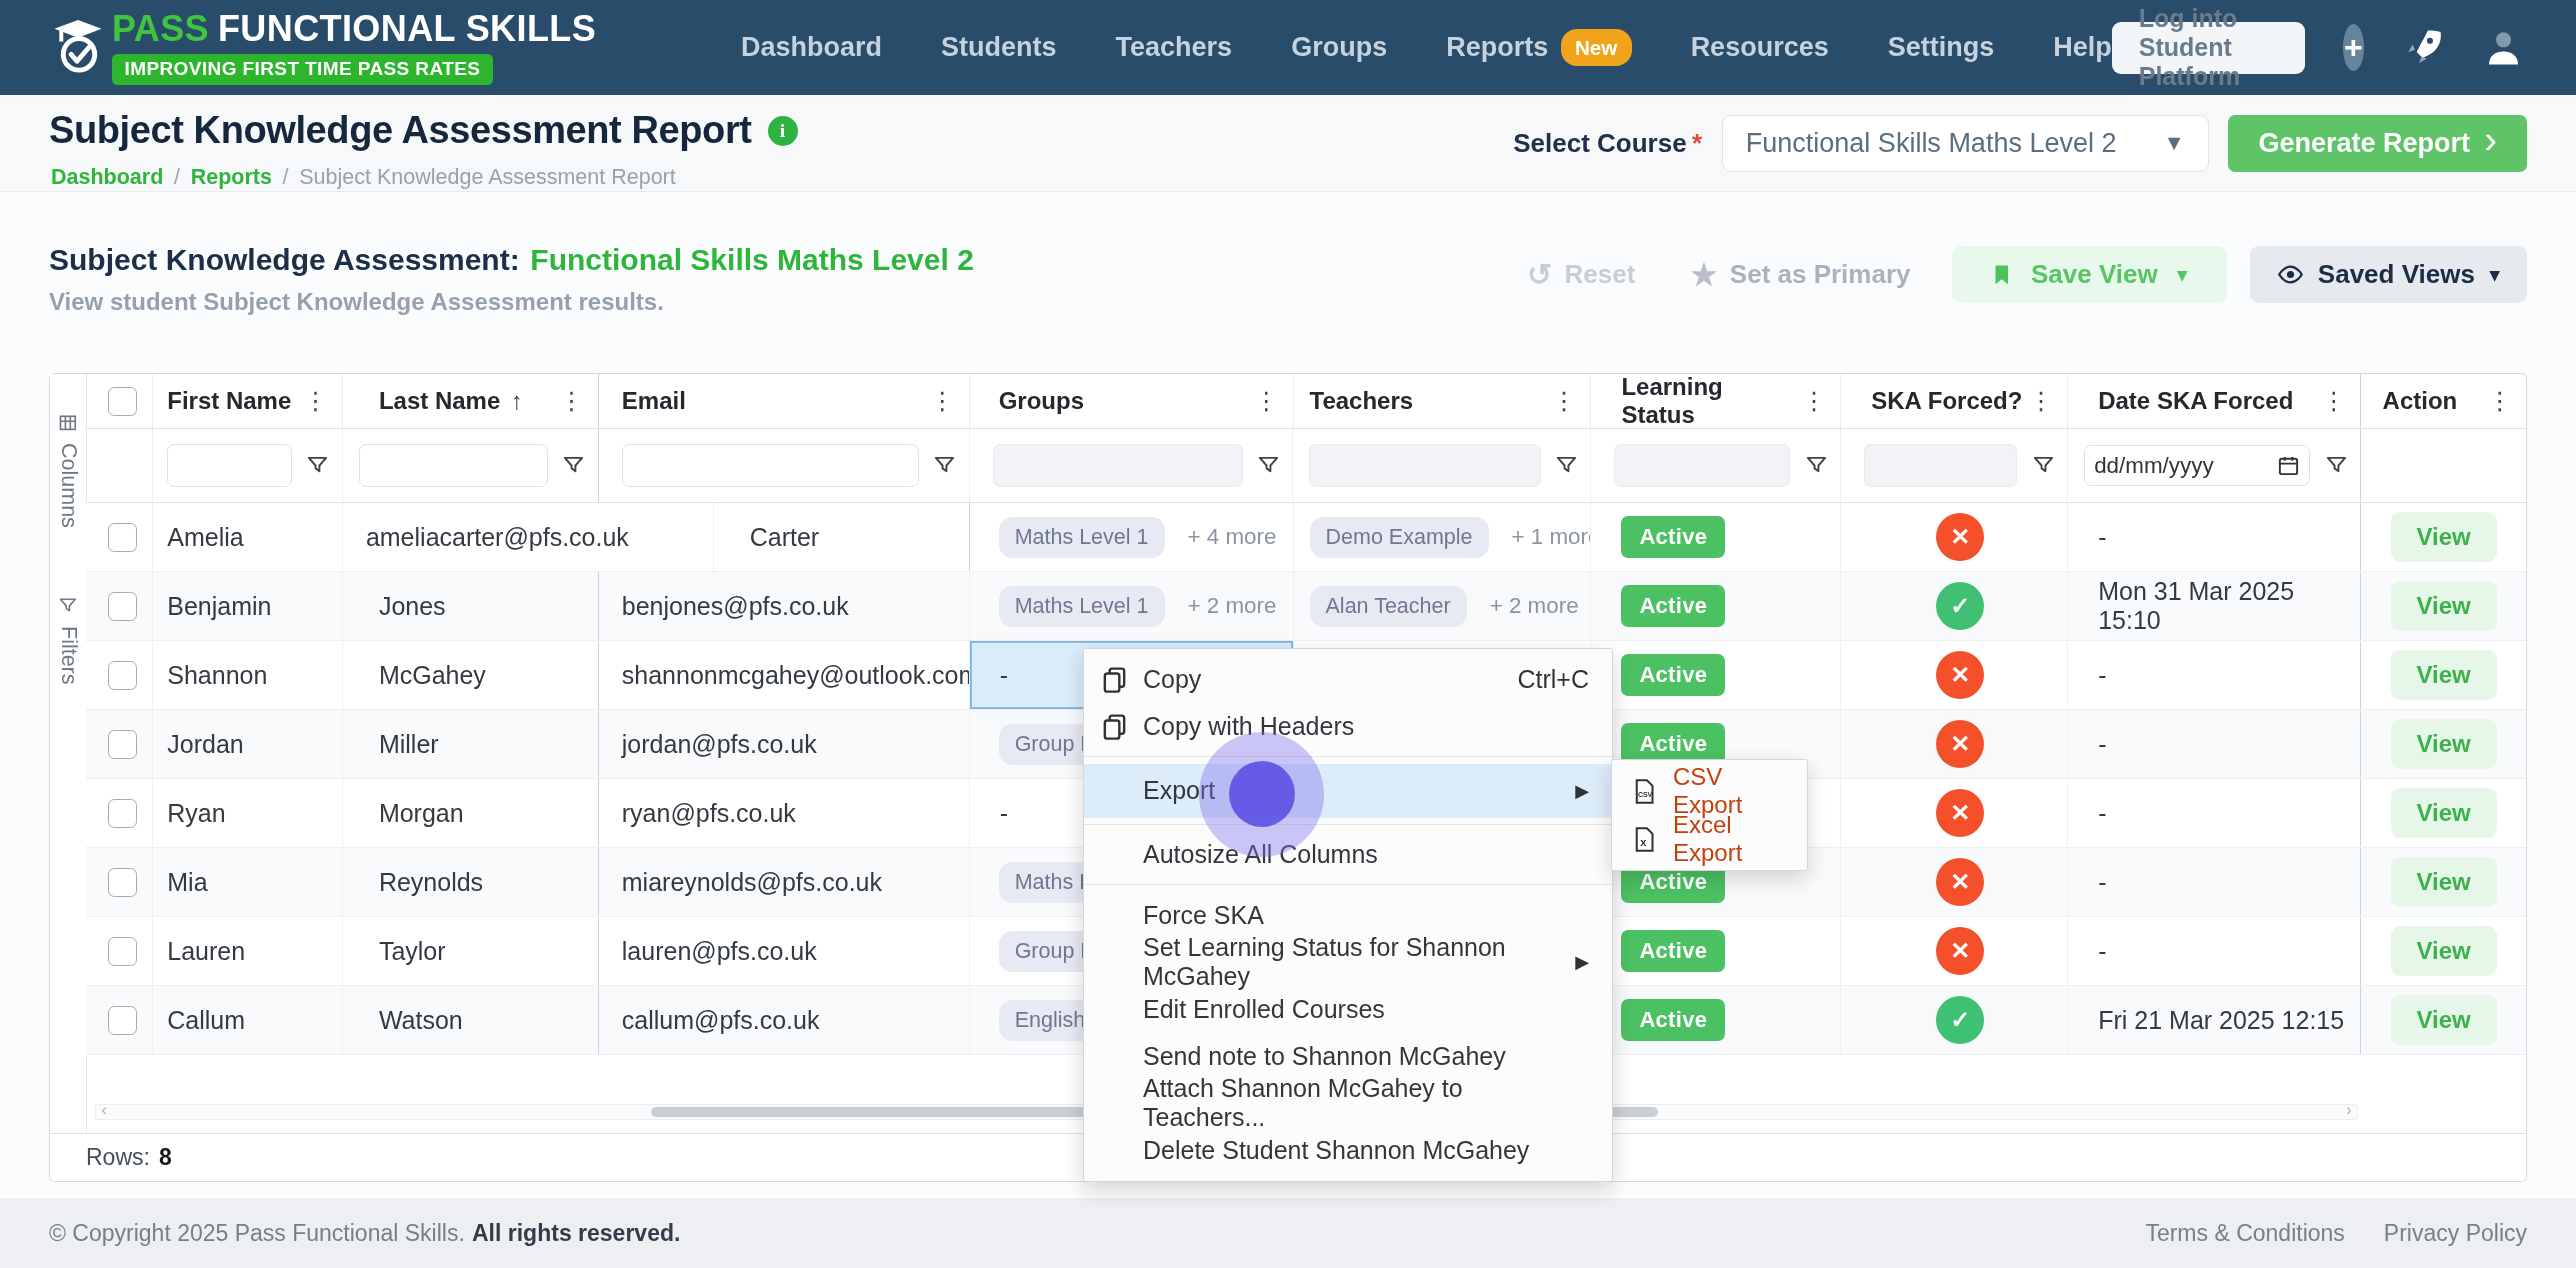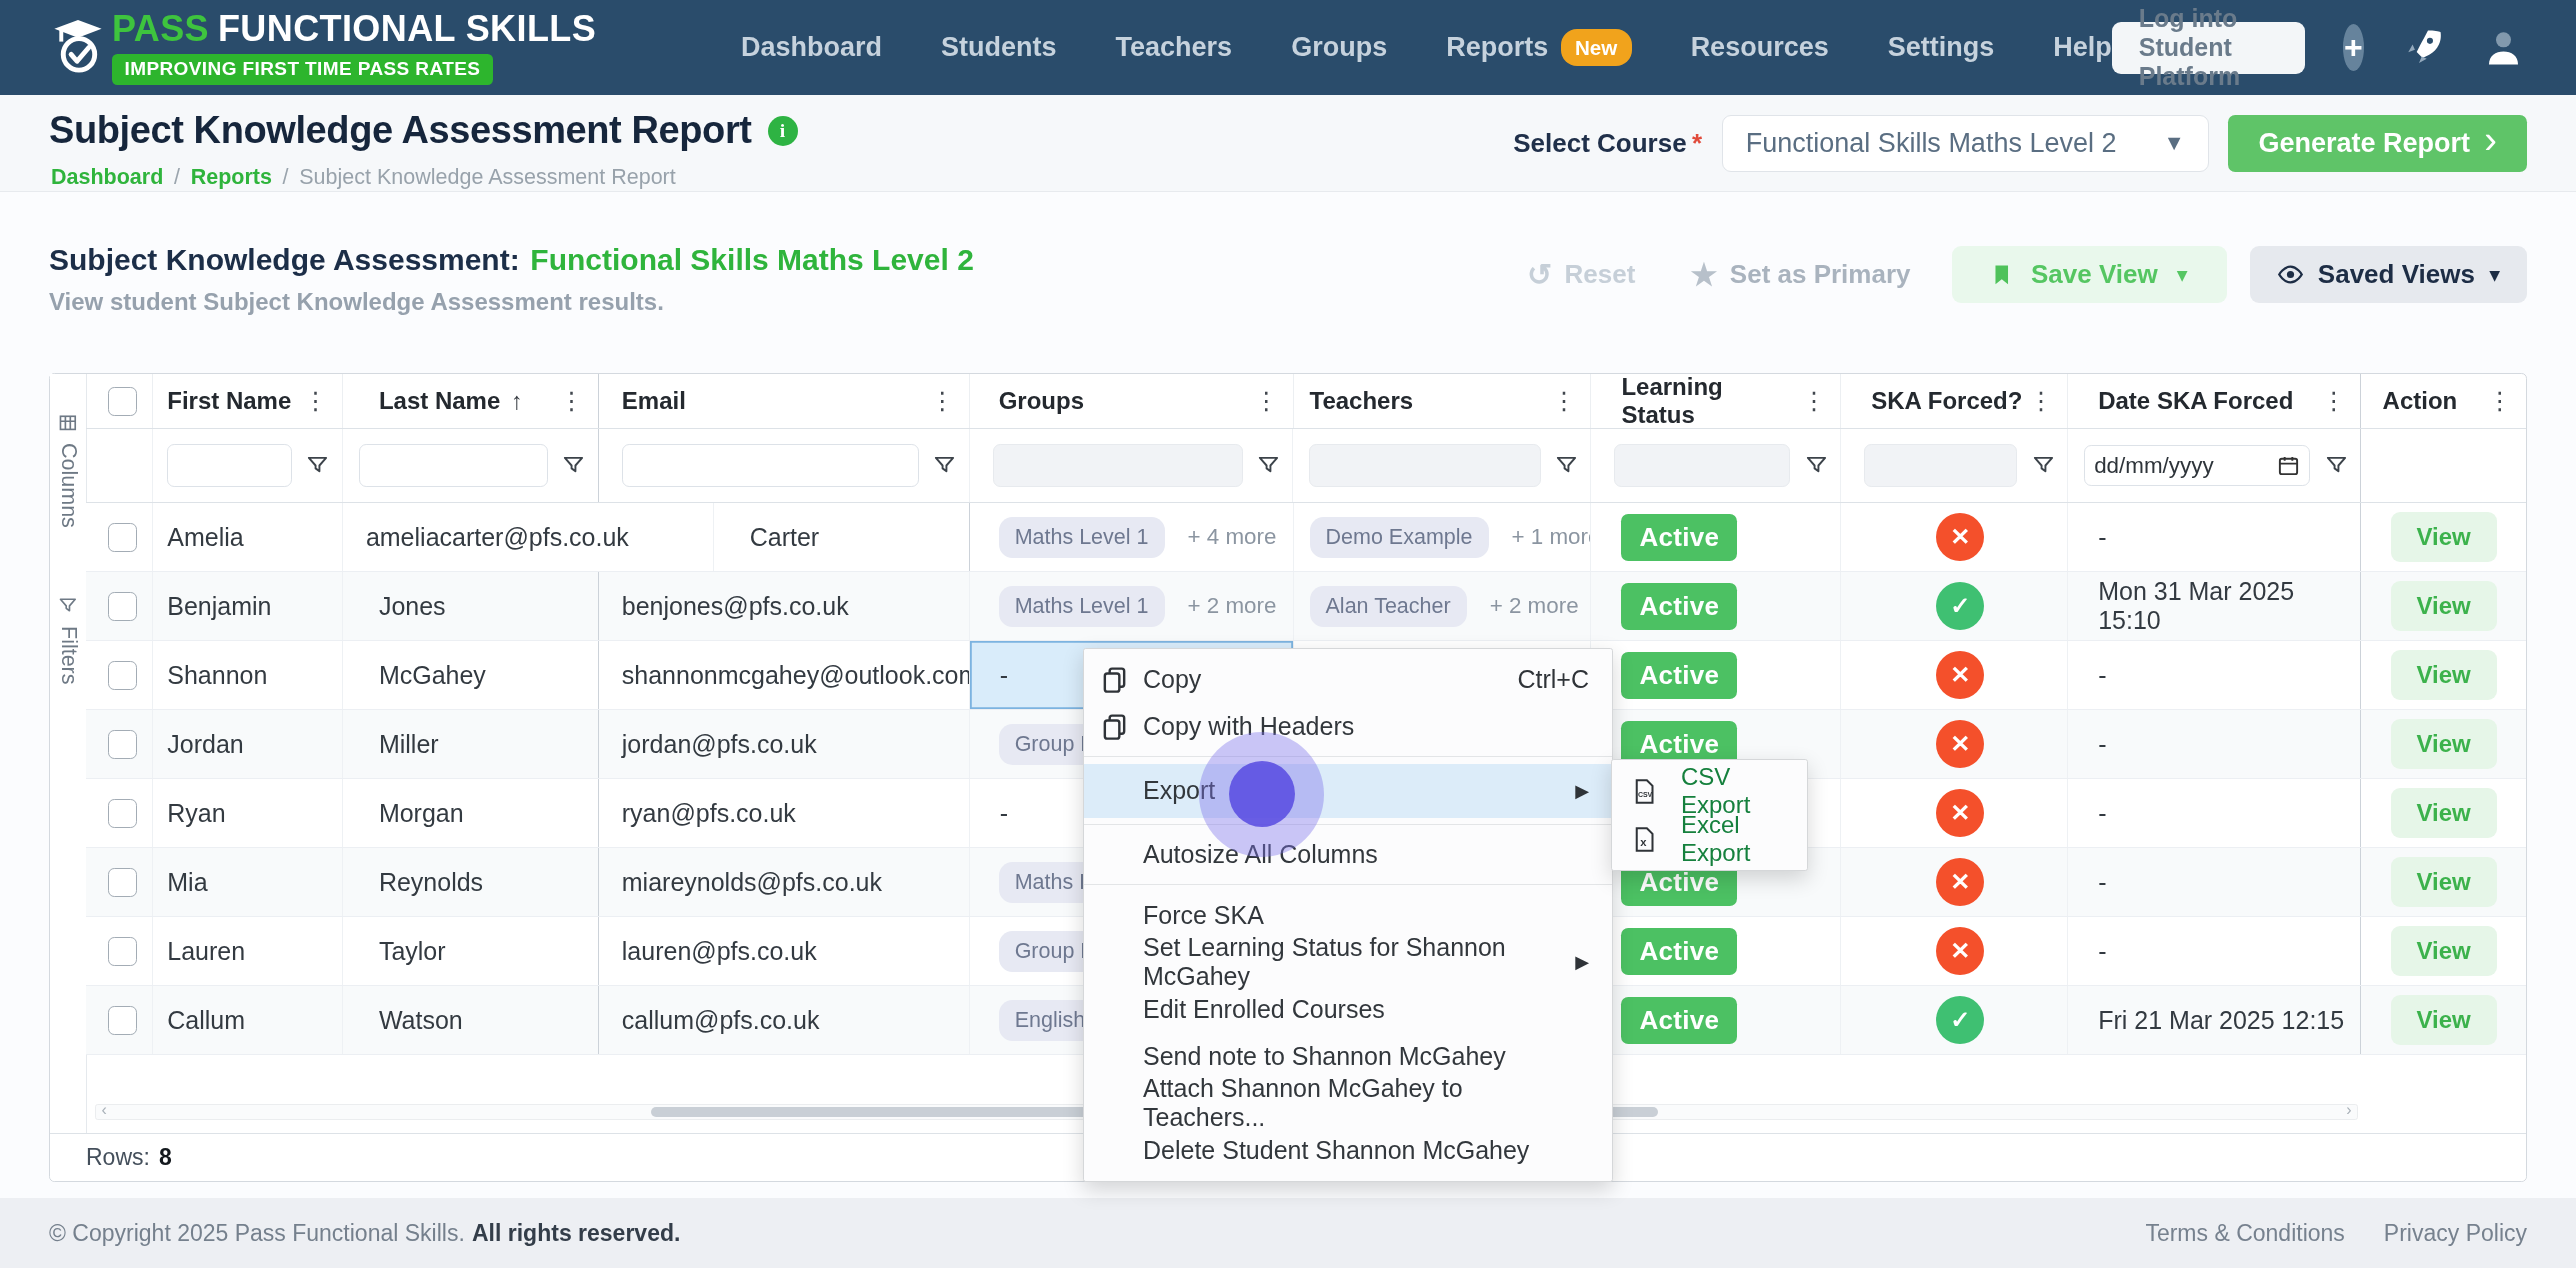--- a/index.html
+++ b/index.html
@@ -80,21 +80,21 @@
   .fin.dis{background:#f1f3f6;border:0.9px solid #e7eaee}
   .fn{width:23px;height:23px;margin-left:14.3px;flex:0 0 auto;cursor:pointer}
   .datebox{flex:1;min-width:0;height:41px;border:1.8px solid #dde2e8;border-radius:7.2px;background:#fff;
            display:flex;align-items:center;padding:0 9px;box-sizing:border-box}
   .datebox .ph{font-size:22.4px;color:#2e343a}
   .datebox svg{margin-left:auto;width:23px;height:23px}
   .dcell{font-size:25px;color:#333a41}
   .badge{background:#e7e9f3;border-radius:13.4px;padding:8px 16px;font-size:21.5px;color:#6e7890;white-space:nowrap;flex:0 0 auto}
   .more{font-size:22.4px;color:#8b95a1;margin-left:23px;white-space:nowrap}
   .sel{background:#d9ecfa !important;box-shadow:inset 0 0 0 1.8px #7cb3e0}
-  .activepill{background:#4cc163;border-radius:7.2px;padding:8px 18px;font-size:26px;font-weight:700;color:#fff;letter-spacing:0.3px}
+  .activepill{background:#4cc163;border-radius:7.2px;padding:8px 18px;font-size:22px;font-weight:700;color:#fff;letter-spacing:0.3px}
   .ska{width:48px;height:48px;border-radius:50%;display:flex;align-items:center;justify-content:center;
        color:#fff;font-size:24px;font-weight:700;margin-left:95px;flex:0 0 auto}
   .ska.no{background:#f4502b}.ska.yes{background:#3fc072}
   .ska.no::after{content:"\2715"}.ska.yes::after{content:"\2713"}
   .viewbtn{width:106px;height:50px;background:#e6f6e8;border-radius:9px;color:#3cb24c;font-weight:800;
            font-size:24px;display:flex;align-items:center;justify-content:center;margin:0 auto;cursor:pointer}
   .hscroll{position:absolute;left:45px;top:730px;width:2263px;height:16px;background:#fafbfc;
            border:0.9px solid #ebedef;border-radius:2.7px;box-sizing:border-box}
   .hthumb{position:absolute;left:555px;top:1.8px;width:1007px;height:10.7px;background:#c9cfd6;border-radius:5.4px;cursor:pointer}
   .sarr{position:absolute;top:-3.6px;font-size:16px;color:#a8b0b8}
@@ -106,21 +106,21 @@
   .cmenu{position:absolute;left:1083px;top:648px;width:530px;background:#fcfcfd;border:0.9px solid #d5d7d9;
          border-radius:2.7px;box-shadow:0 7.2px 21.5px rgba(0,0,0,.16);padding:7.2px 0;z-index:50;box-sizing:border-box}
   .mi{height:47px;display:flex;align-items:center;padding:0 23px 0 59px;font-size:25px;color:#32373c;position:relative;cursor:pointer}
   .mi .ic{position:absolute;left:16px;top:9px;width:29px;height:29px}
   .mi .short{margin-left:auto;color:#2f3338}
   .mi .arrow{margin-left:auto;font-size:18px;color:#2f3338}
   .mi.hover{background:#dcecf9;height:54px}
   .msep{height:0.9px;background:#e3e5e7;margin:6.3px 0}
   .smenu{position:absolute;left:1611px;top:759px;width:197px;background:#fcfcfd;border:0.9px solid #d5d7d9;
          border-radius:2.7px;box-shadow:0 7.2px 21.5px rgba(0,0,0,.16);padding:7.2px 0;z-index:55;box-sizing:border-box}
-  .smi{height:48px;display:flex;align-items:center;gap:24px;padding:0 18px;font-size:24px;color:#15803d;cursor:pointer}
+  .smi{height:48px;display:flex;align-items:center;gap:16px;padding:0 18px;font-size:24px;color:#c2410c;cursor:pointer}
   .smi svg{width:27px;height:27px;flex:0 0 auto}
   .rip-out{position:absolute;left:1199px;top:732px;width:125px;height:125px;border-radius:50%;
            background:rgba(125,114,235,.40);z-index:60;pointer-events:none}
   .rip-in{position:absolute;left:1229px;top:761px;width:66px;height:66px;border-radius:50%;
           background:rgba(87,74,224,.85);z-index:61;pointer-events:none}
   
   .footer{position:absolute;left:0;right:0;bottom:0;height:70px;background:#edeff3;display:flex;align-items:center;
           padding:0 49px;box-sizing:border-box;font-size:23px}
   .footer .c1{color:#75808d}.footer .c2{color:#333d49;font-weight:700;margin-left:7.2px}
   .flinks{margin-left:auto;display:flex;gap:39px}

